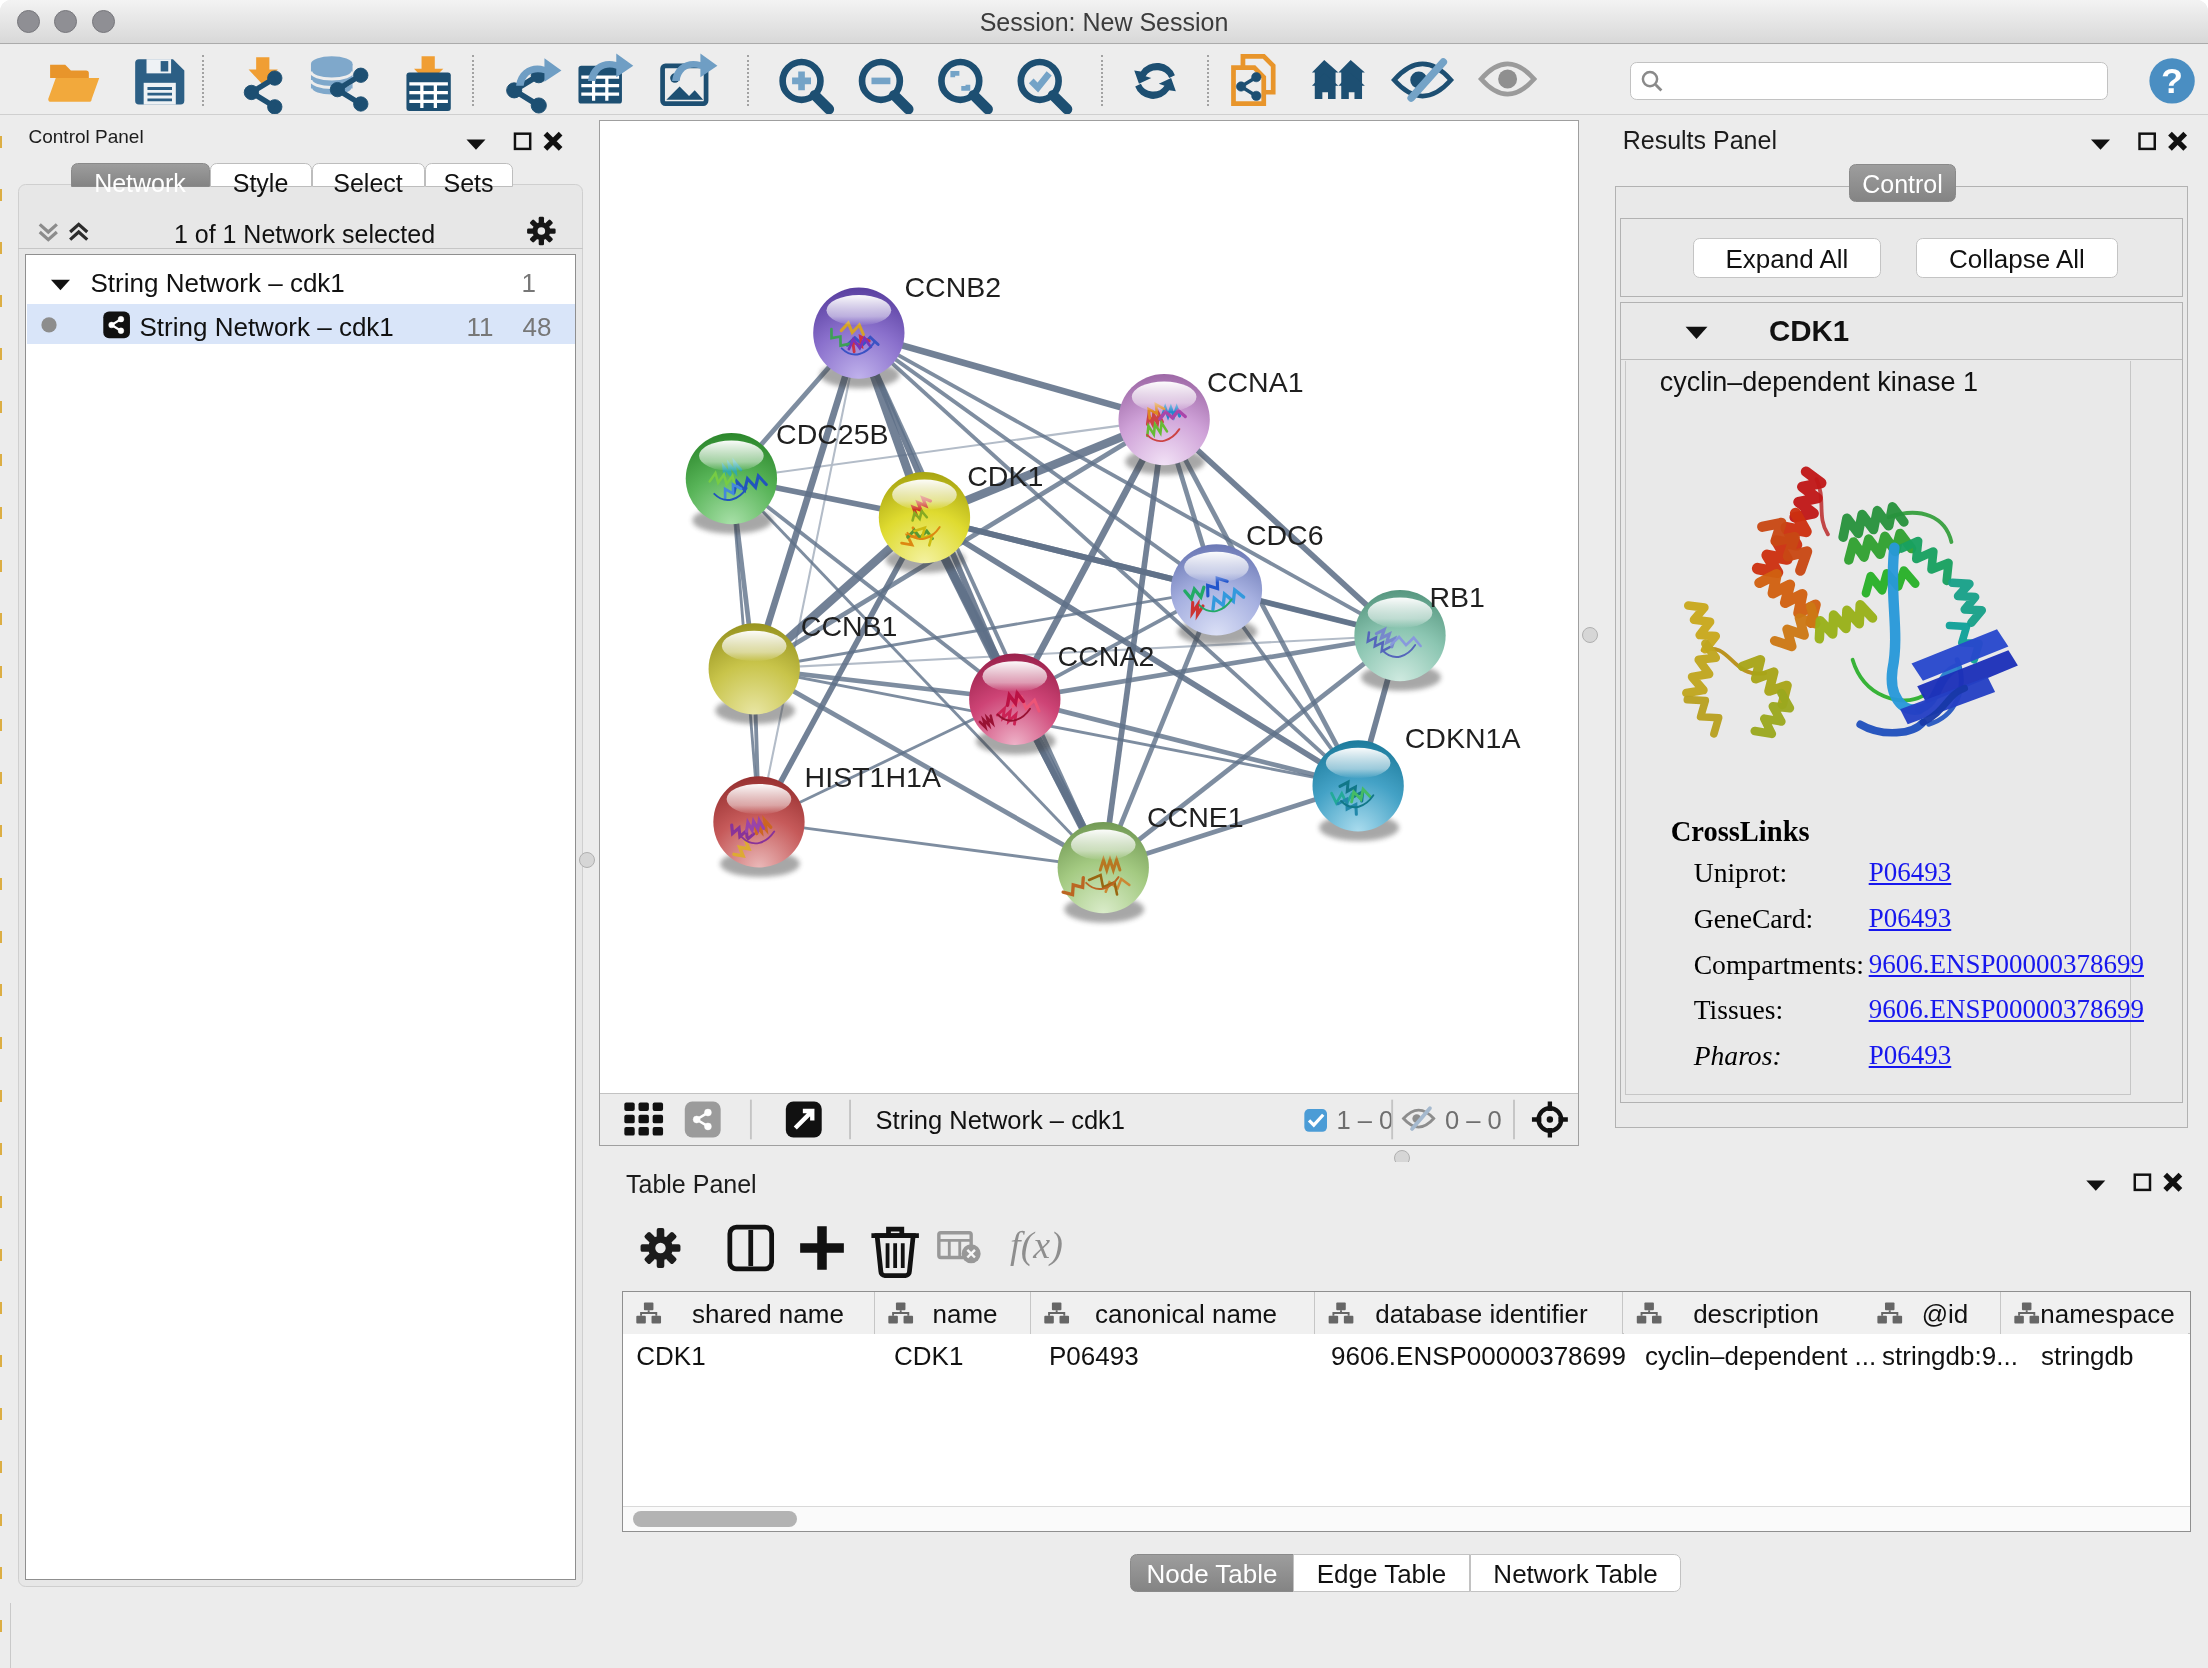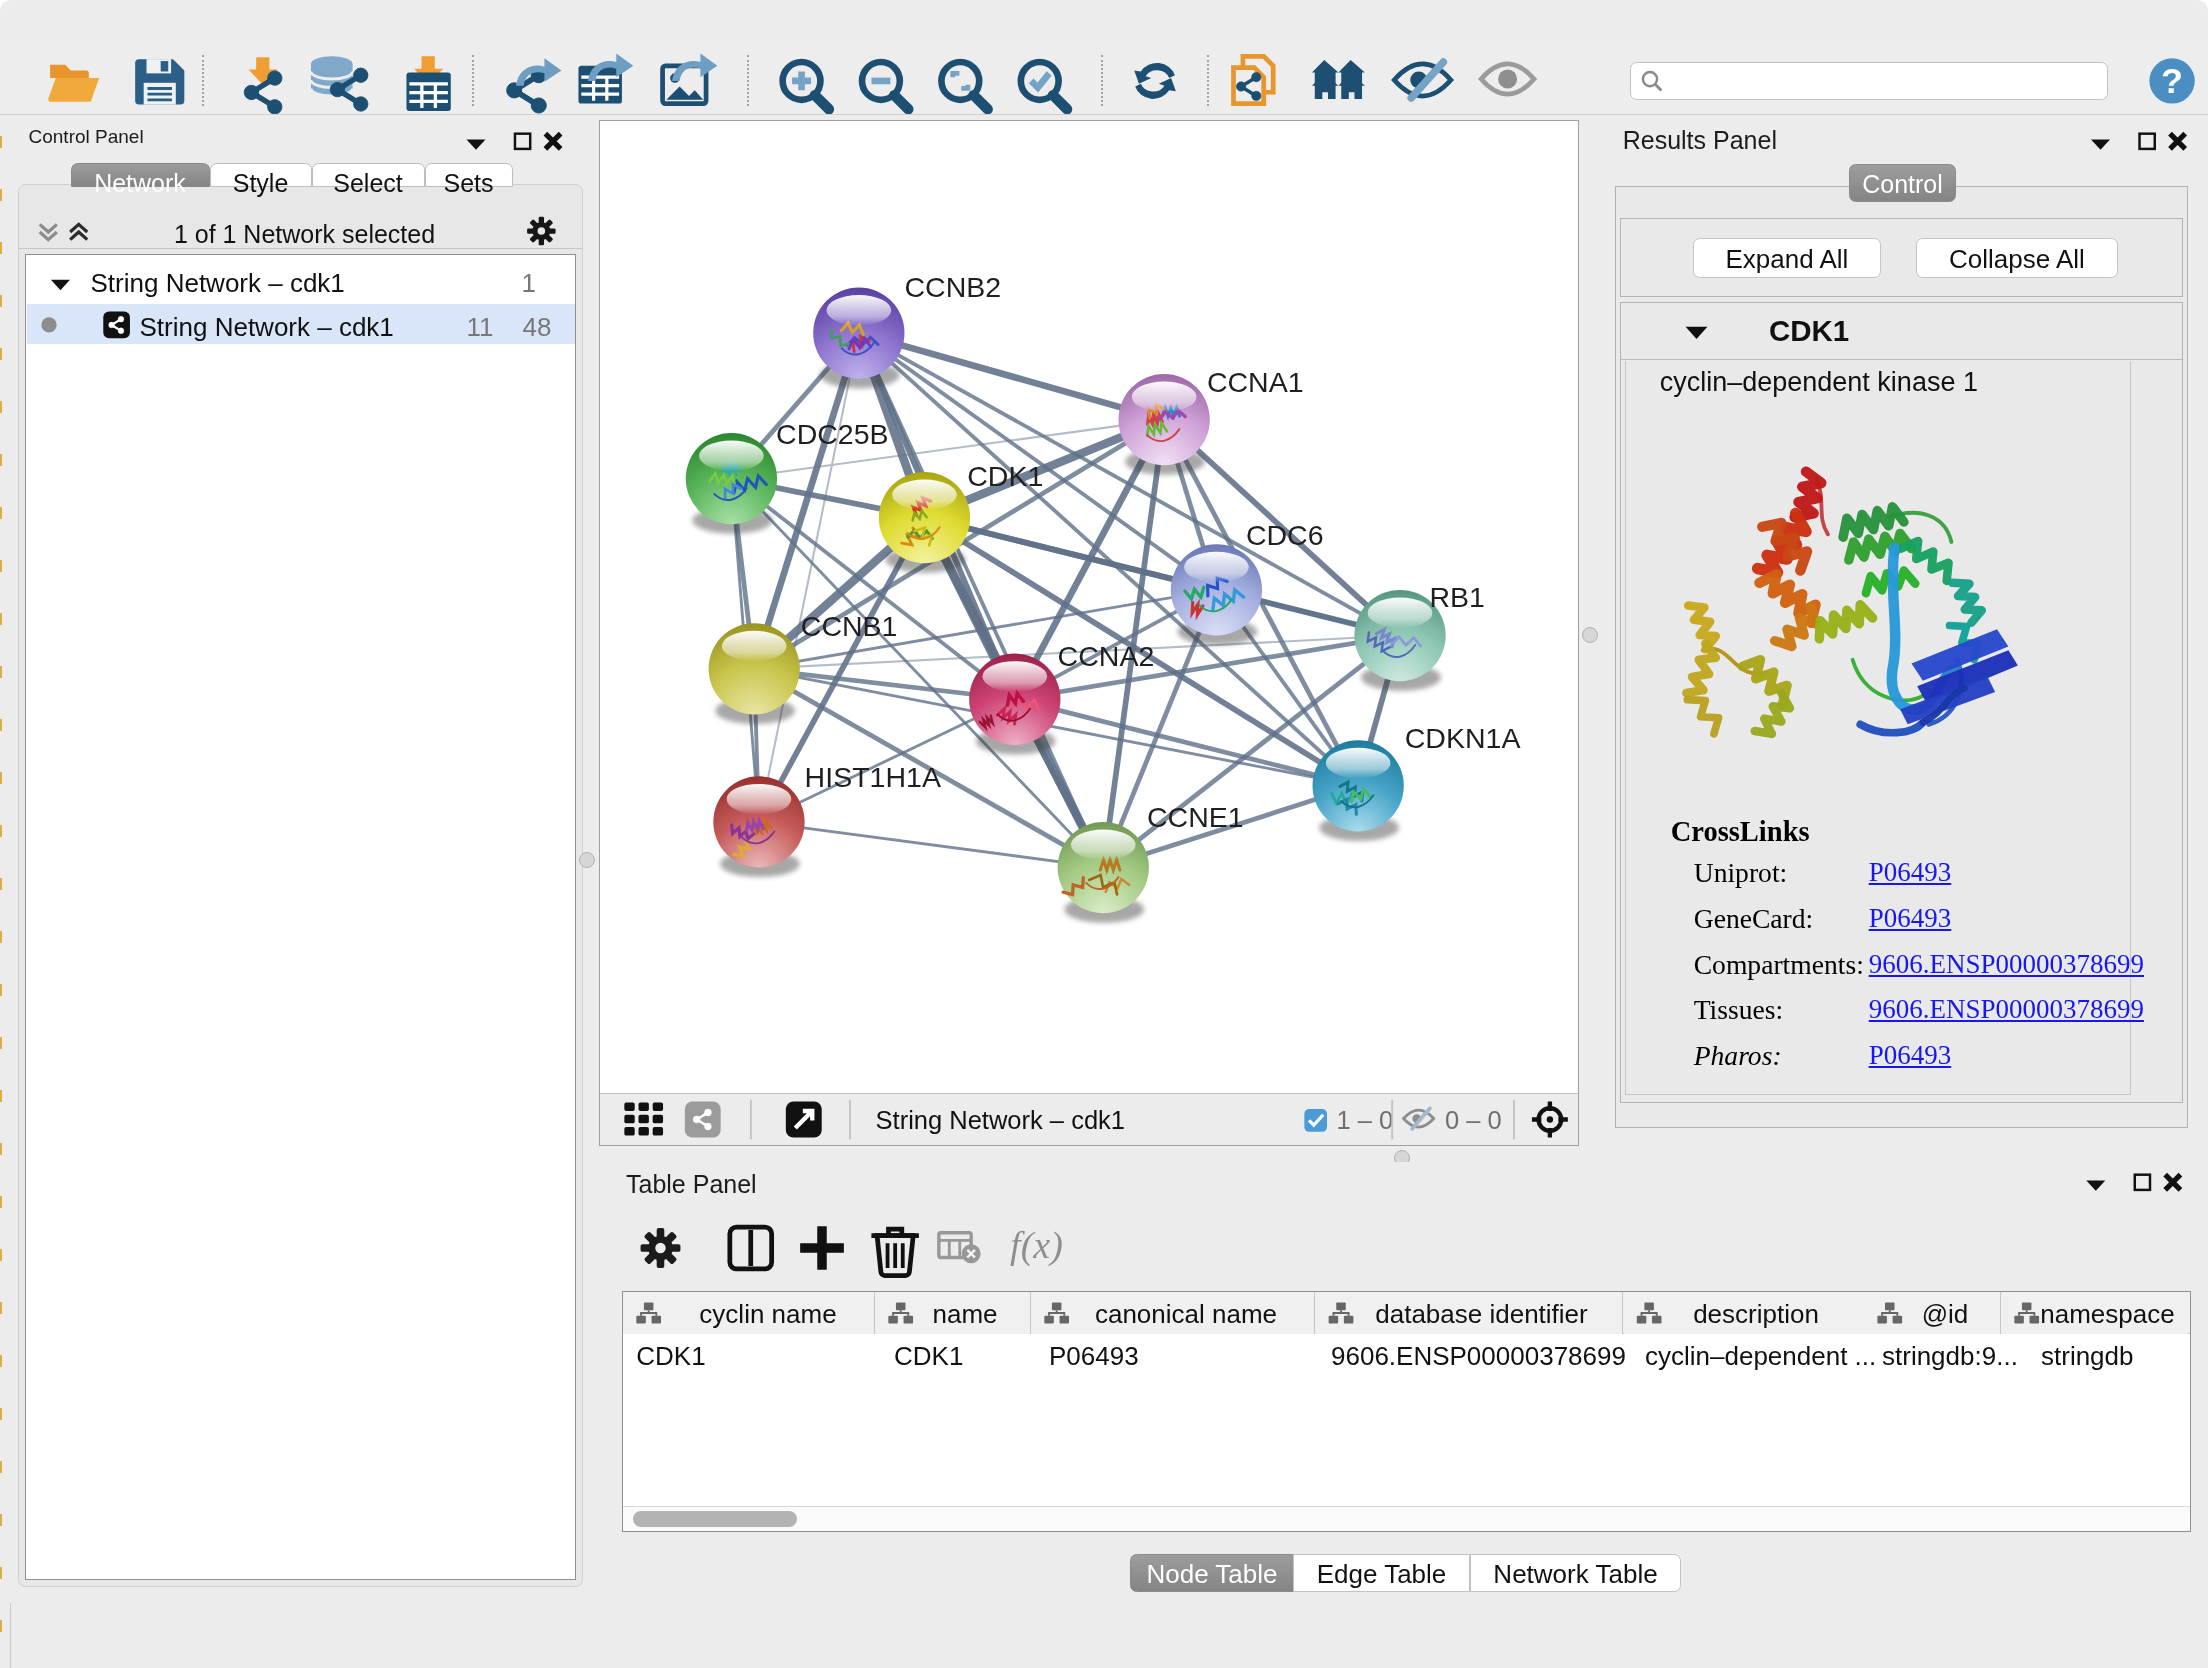--- a/index.html
+++ b/index.html
@@ -54,20 +54,26 @@
 .td { position:absolute; top:49px; font-size:26px; color:#111; white-space:nowrap; }
 
 #statusbar { position:absolute; left:0; top:1604px; width:2208px; height:65px; background:#ececec; border-top:1px solid #d2d2d2; }
 .sbtn { position:absolute; top:10.5px; height:40px; background:#f7f7f7; border:1px solid #b5b5b5; }
 #membtn { position:absolute; left:2047px; top:8.6px; width:146px; height:45px; background:#f7f7f7; border:1px solid #b5b5b5; font-size:26px; color:#111; }
 </style>
 </head>
 <body>
 <div id="win">
 
+  <div id="titlebar">
+    <div class="tl" style="left:17px;"></div>
+    <div class="tl" style="left:54px;"></div>
+    <div class="tl" style="left:92px;"></div>
+    <div id="title">Session: New Session</div>
+  </div>
 
   <div id="toolbar">
     <svg id="tb-icons" width="2208" height="69" style="position:absolute;left:0;top:0;" viewBox="0 0 2322 73">
       <defs>
         <g id="shareg">
             <circle cx="0" cy="16" r="8"></circle>
             <circle cx="26" cy="0" r="8"></circle>
             <circle cx="26" cy="32" r="8"></circle>
             <path d="M0 16 L26 0 M0 16 L26 32" stroke-width="6" fill="none"></path>
           </g>
@@ -696,21 +702,21 @@
         <g fill="#666">
           <use href="#treei" x="14" y="11"></use>
             <use href="#treei" x="279" y="11"></use>
             <use href="#treei" x="443" y="11"></use>
           <use href="#treei" x="742" y="11"></use>
             <use href="#treei" x="1066" y="11"></use>
             <use href="#treei" x="1319" y="11"></use>
           <use href="#treei" x="1463" y="11"></use>
         </g>
       </svg>
-      <div class="thl" style="left:38px; width:214px;">cyclin name</div>
+      <div class="thl" style="left:38px; width:214px;">shared name</div>
       <div class="thl" style="left:276px; width:132px;">name</div>
       <div class="thl" style="left:433px; width:260px;">canonical name</div>
       <div class="thl" style="left:717px; width:283px;">database identifier</div>
       <div class="thl" style="left:1025px; width:216px;">description</div>
       <div class="thl" style="left:1266px; width:112px;">@id</div>
       <div class="thl" style="left:1403px; width:163px;">namespace</div>
       <div class="td" style="left:13.3px;">CDK1</div>
       <div class="td" style="left:271px;">CDK1</div>
       <div class="td" style="left:426px;">P06493</div>
       <div class="td" style="left:708px;">9606.ENSP00000378699</div>

